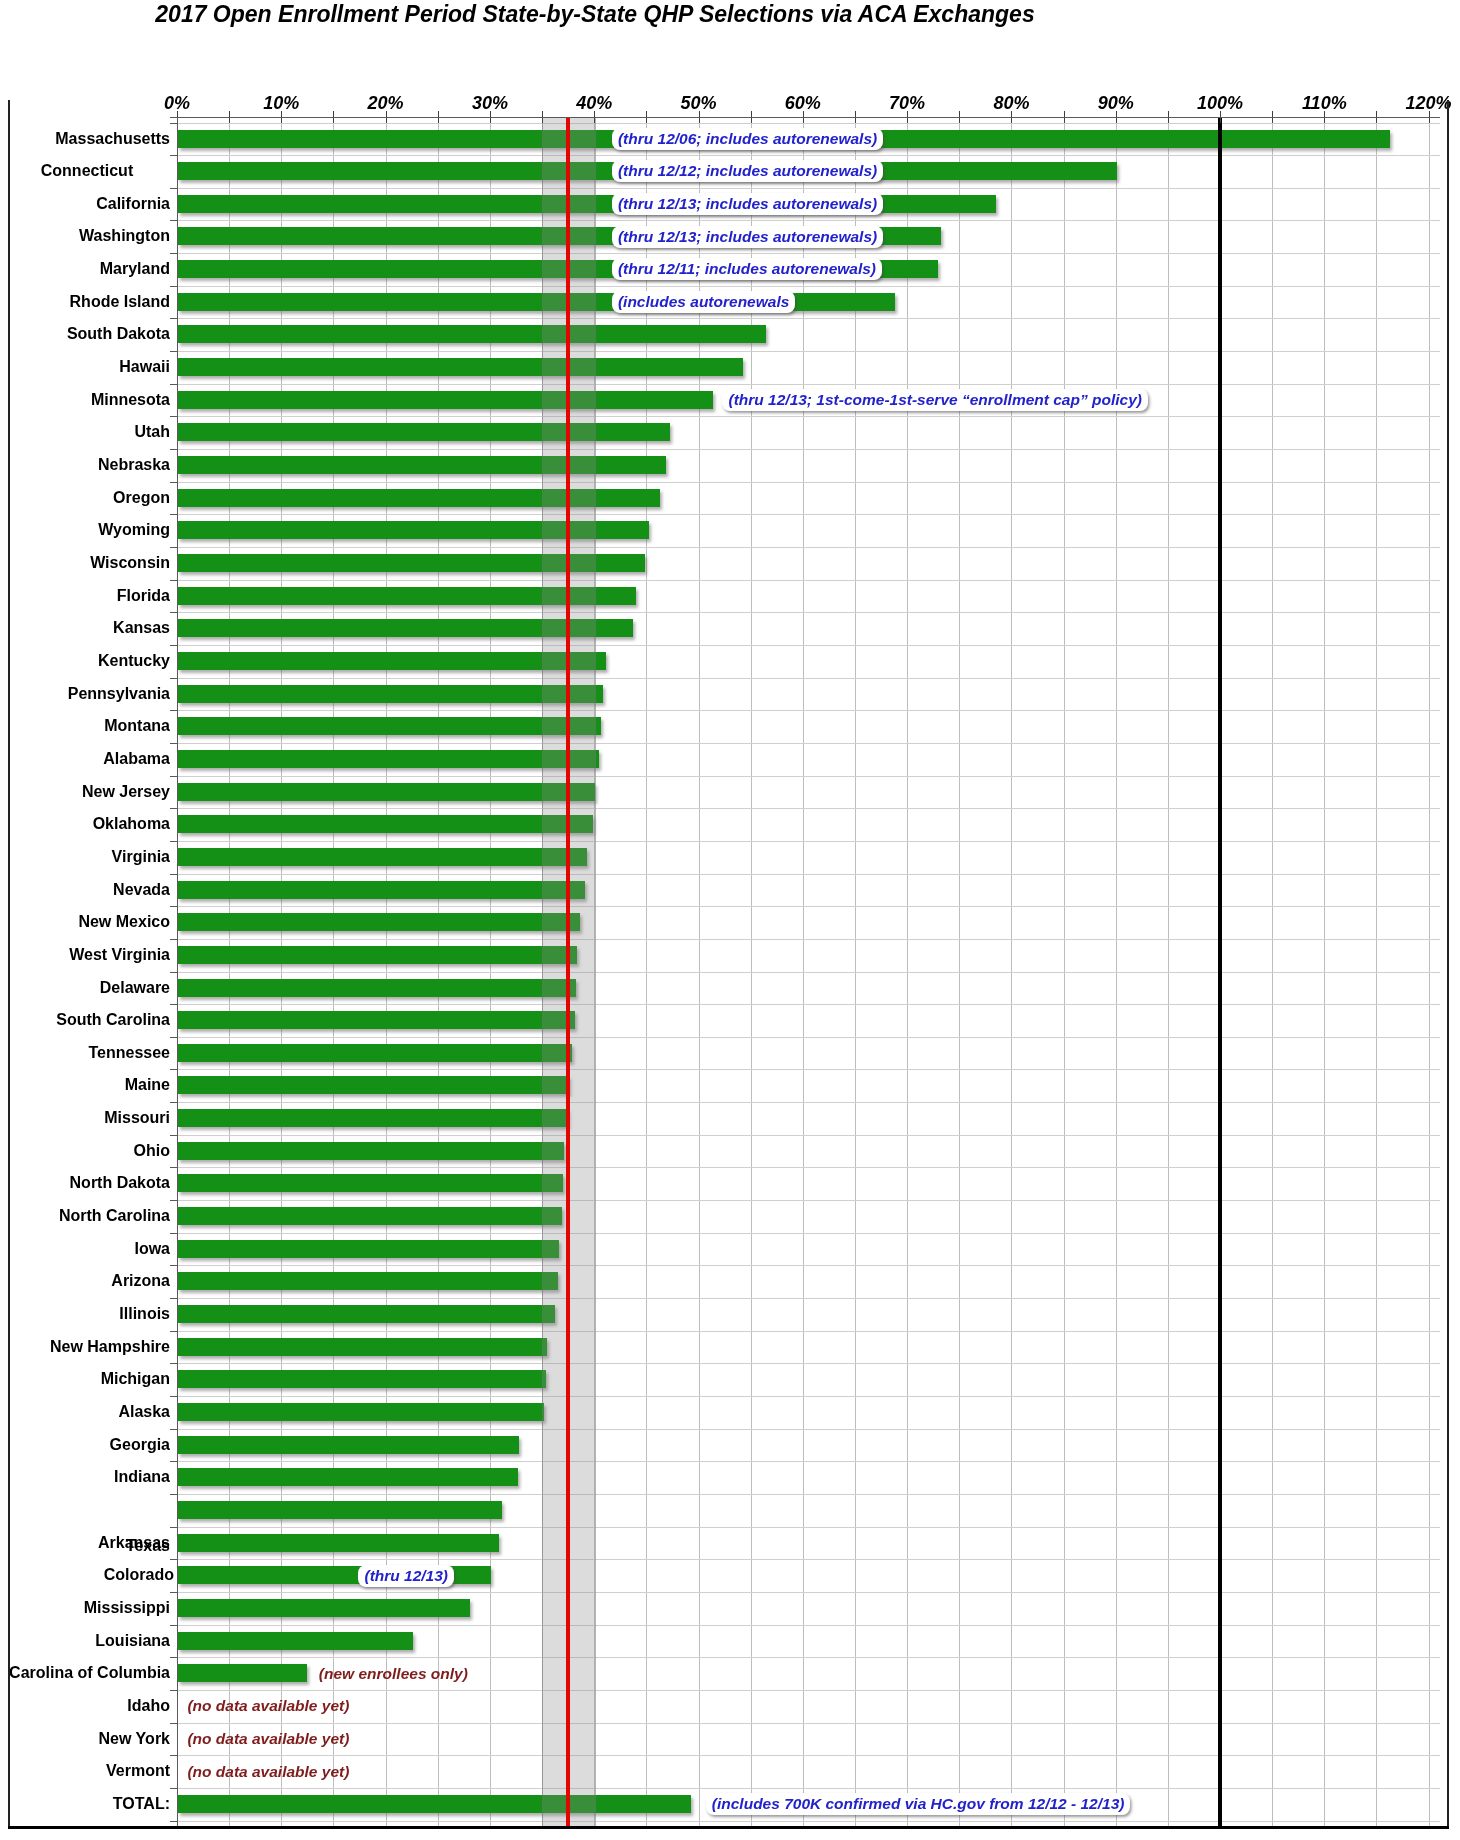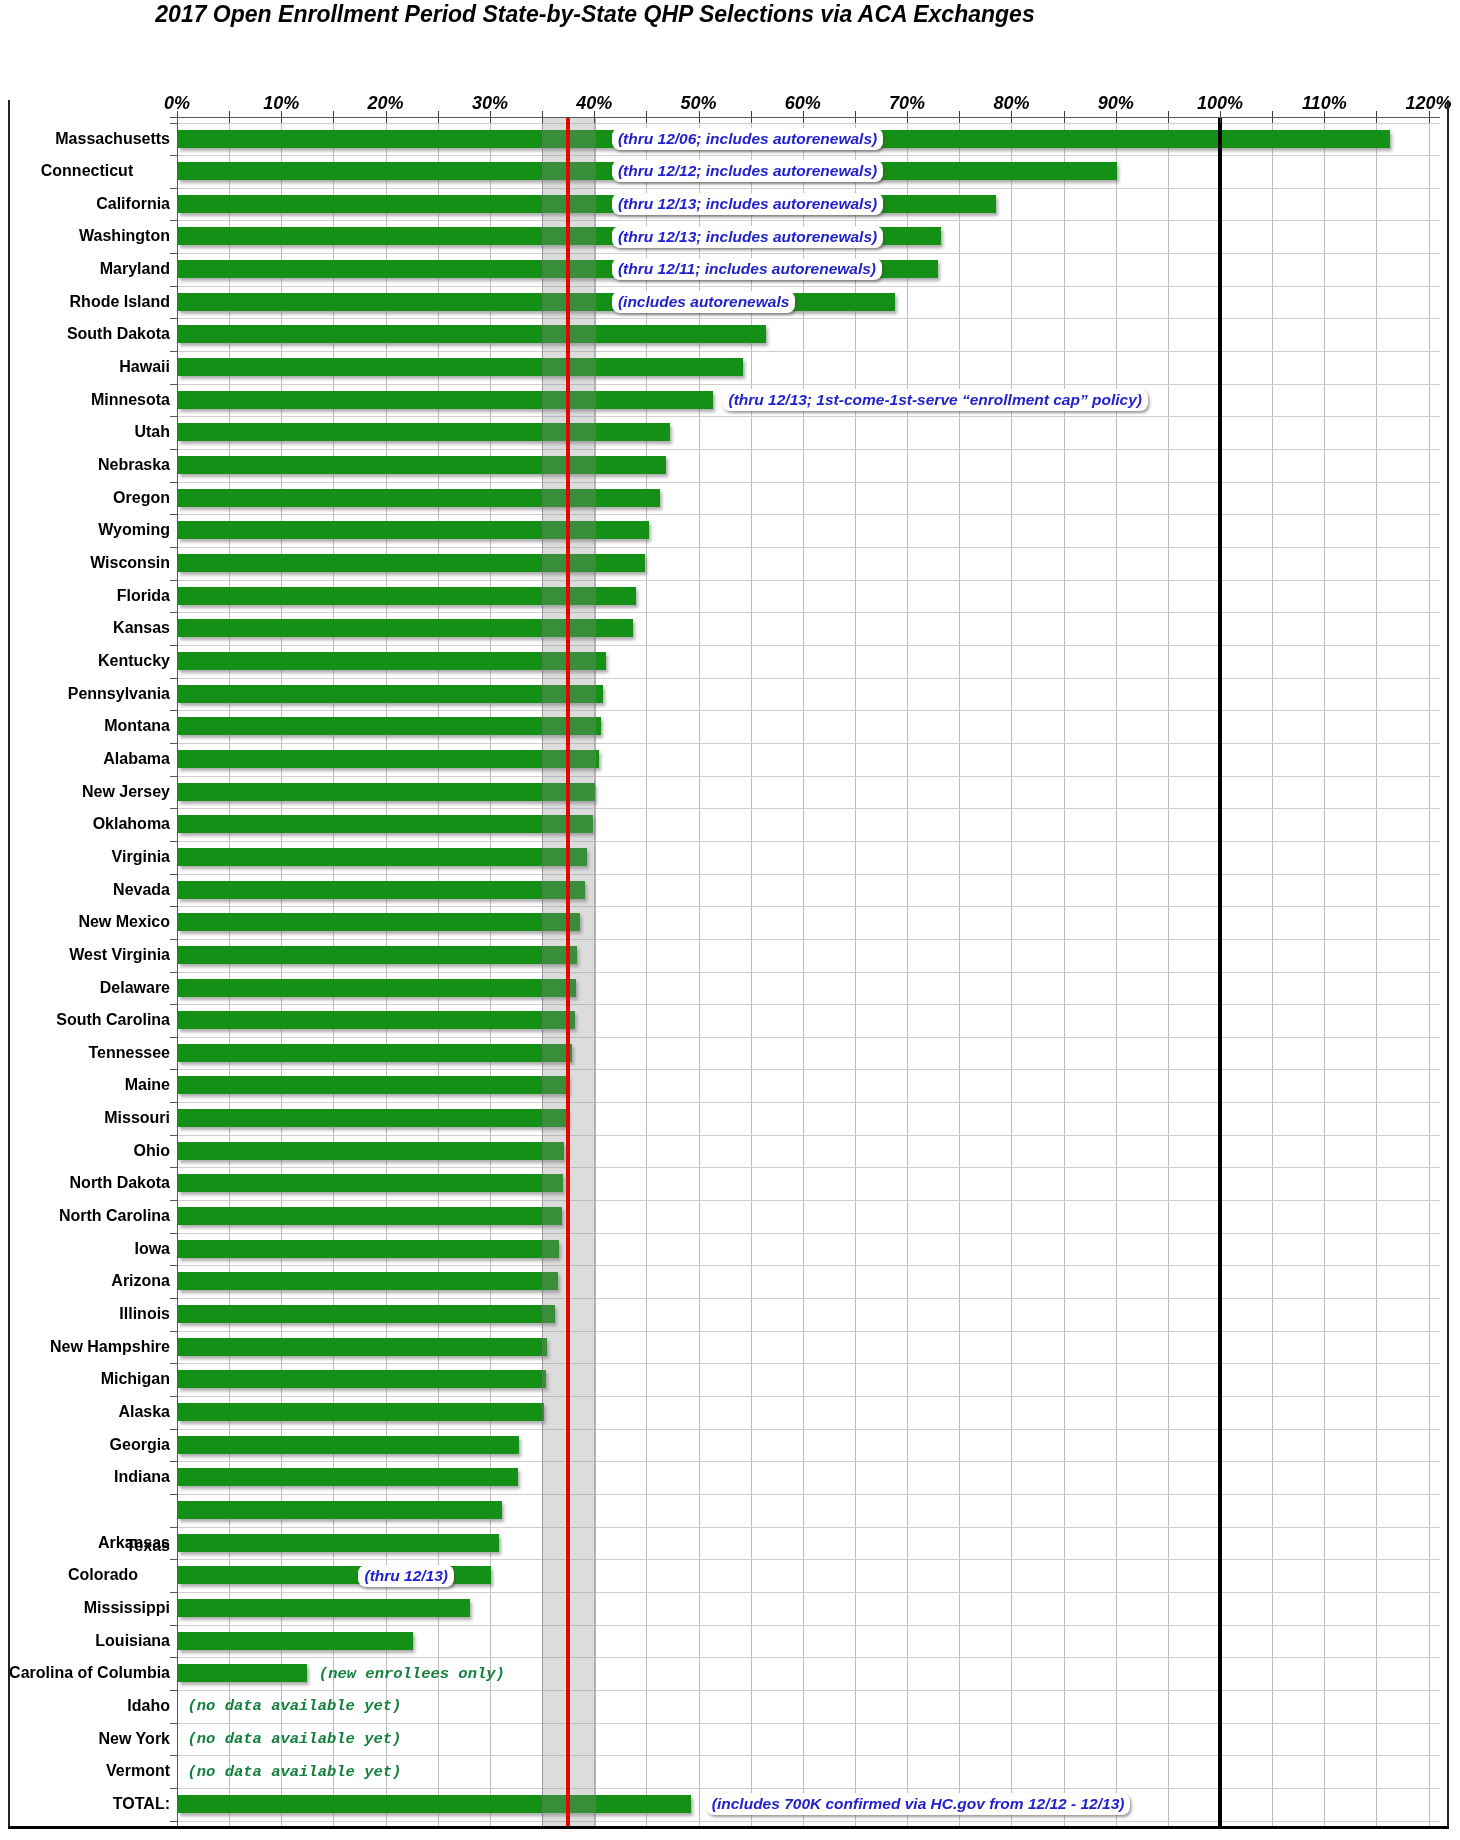--- a/index.html
+++ b/index.html
@@ -24,21 +24,21 @@
   .bar{background:#159016;height:18px;box-shadow:2px 3px 3px rgba(110,110,110,.55);z-index:2;}
   .band{background:rgba(140,140,140,.30);border-left:1px solid rgba(110,110,110,.35);
         border-right:1px solid rgba(110,110,110,.35);z-index:3;}
   .ref-red{width:4px;background:#e10600;z-index:5;}
   .ref-black{width:4px;background:#000;z-index:5;}
   .cat-label{font-weight:bold;font-size:16px;color:#000;text-align:right;z-index:2;}
   .note{font-weight:bold;font-style:italic;font-size:15.5px;color:#2222cd;
         white-space:nowrap;height:22px;line-height:22px;z-index:4;}
   .note.bubble{background:#fff;border-radius:8px;padding:0 6px;
                box-shadow:1.5px 2px 3px rgba(70,70,70,.55);}
-  .note.rednote{color:#15803d;font-family:Liberation Mono, monospace;}
+  .note.rednote{color:#7f1d1d;}
   
   .frame-v{width:2px;background:#222;z-index:6;}
   .frame-b{height:3px;background:#000;z-index:6;}
 </style>
 </head>
 <body>
 
 <div class="abs" id="title-block">
   <div class="t-line">2017 Open Enrollment Period State-by-State QHP Selections via ACA Exchanges</div>
 </div>
@@ -305,21 +305,21 @@
     <div class="abs cat-label" style="left: 4px; top: 1396.05px; width: 166px; height: 32.655px; line-height: 32.655px;">Alaska</div>
     <div class="abs bar" style="left: 178px; top: 1403.05px; width: 366.093px;"></div>
     <div class="abs cat-label" style="left: 4px; top: 1428.7px; width: 166px; height: 32.655px; line-height: 32.655px;">Georgia</div>
     <div class="abs bar" style="left: 178px; top: 1435.7px; width: 341.061px;"></div>
     <div class="abs cat-label" style="left: 4px; top: 1461.36px; width: 166px; height: 32.655px; line-height: 32.655px; text-align: right;">Indiana</div>
     <div class="abs bar" style="left: 178px; top: 1468.36px; width: 340.018px;"></div>
     <div class="abs cat-label" style="left: 4px; top: 1494.01px; width: 166px; height: 32.655px; line-height: 32.655px; margin-top: 36px;">Texas</div>
     <div class="abs bar" style="left: 178px; top: 1501.01px; width: 324.373px;"></div>
     <div class="abs cat-label" style="left: 4px; top: 1526.66px; width: 166px; height: 32.655px; line-height: 32.655px;">Arkansas</div>
     <div class="abs bar" style="left: 178px; top: 1533.66px; width: 321.244px;"></div>
-    <div class="abs cat-label" style="left: 20px; top: 1559.32px; width: 166px; height: 32.655px; line-height: 32.655px; text-align: center;">Colorado</div>
+    <div class="abs cat-label" style="left: 8px; top: 1559.32px; width: 166px; height: 32.655px; line-height: 32.655px;">Colorado</div>
     <div class="abs bar" style="left: 178px; top: 1566.32px; width: 312.9px;"></div>
     <div class="abs note bubble" style="left: 358.482px; top: 1564.65px;">(thru 12/13)</div>
     <div class="abs cat-label" style="left: 4px; top: 1591.97px; width: 166px; height: 32.655px; line-height: 32.655px;">Mississippi</div>
     <div class="abs bar" style="left: 178px; top: 1598.97px; width: 292.04px;"></div>
     <div class="abs cat-label" style="left: 4px; top: 1624.63px; width: 166px; height: 32.655px; line-height: 32.655px;">Louisiana</div>
     <div class="abs bar" style="left: 178px; top: 1631.63px; width: 234.675px;"></div>
     <div class="abs cat-label" style="left: 4px; top: 1657.29px; width: 166px; height: 32.655px; line-height: 32.655px;">Carolina of Columbia</div>
     <div class="abs bar" style="left: 178px; top: 1664.29px; width: 129.332px;"></div>
     <div class="abs note rednote" style="left: 318.848px; top: 1662.61px;">(new enrollees only)</div>
     <div class="abs cat-label" style="left: 4px; top: 1689.94px; width: 166px; height: 32.655px; line-height: 32.655px;">Idaho</div>

